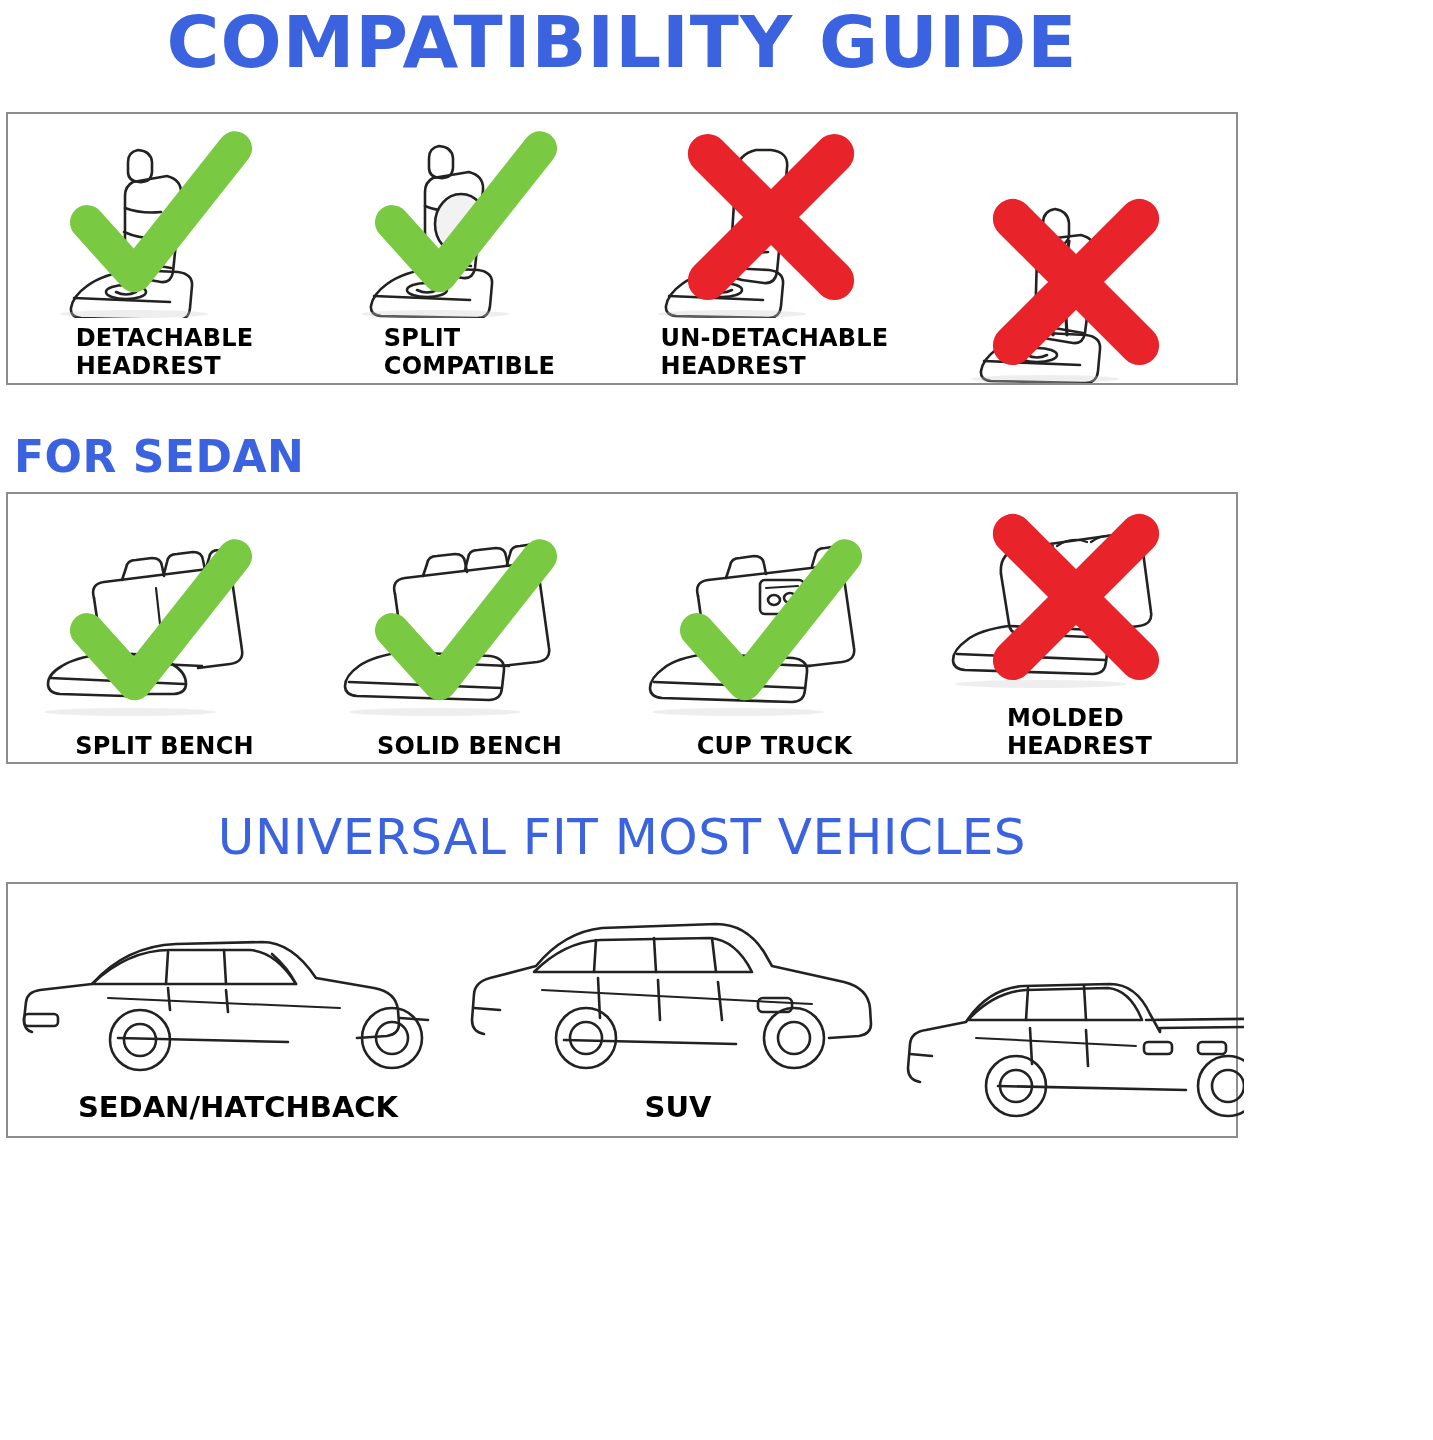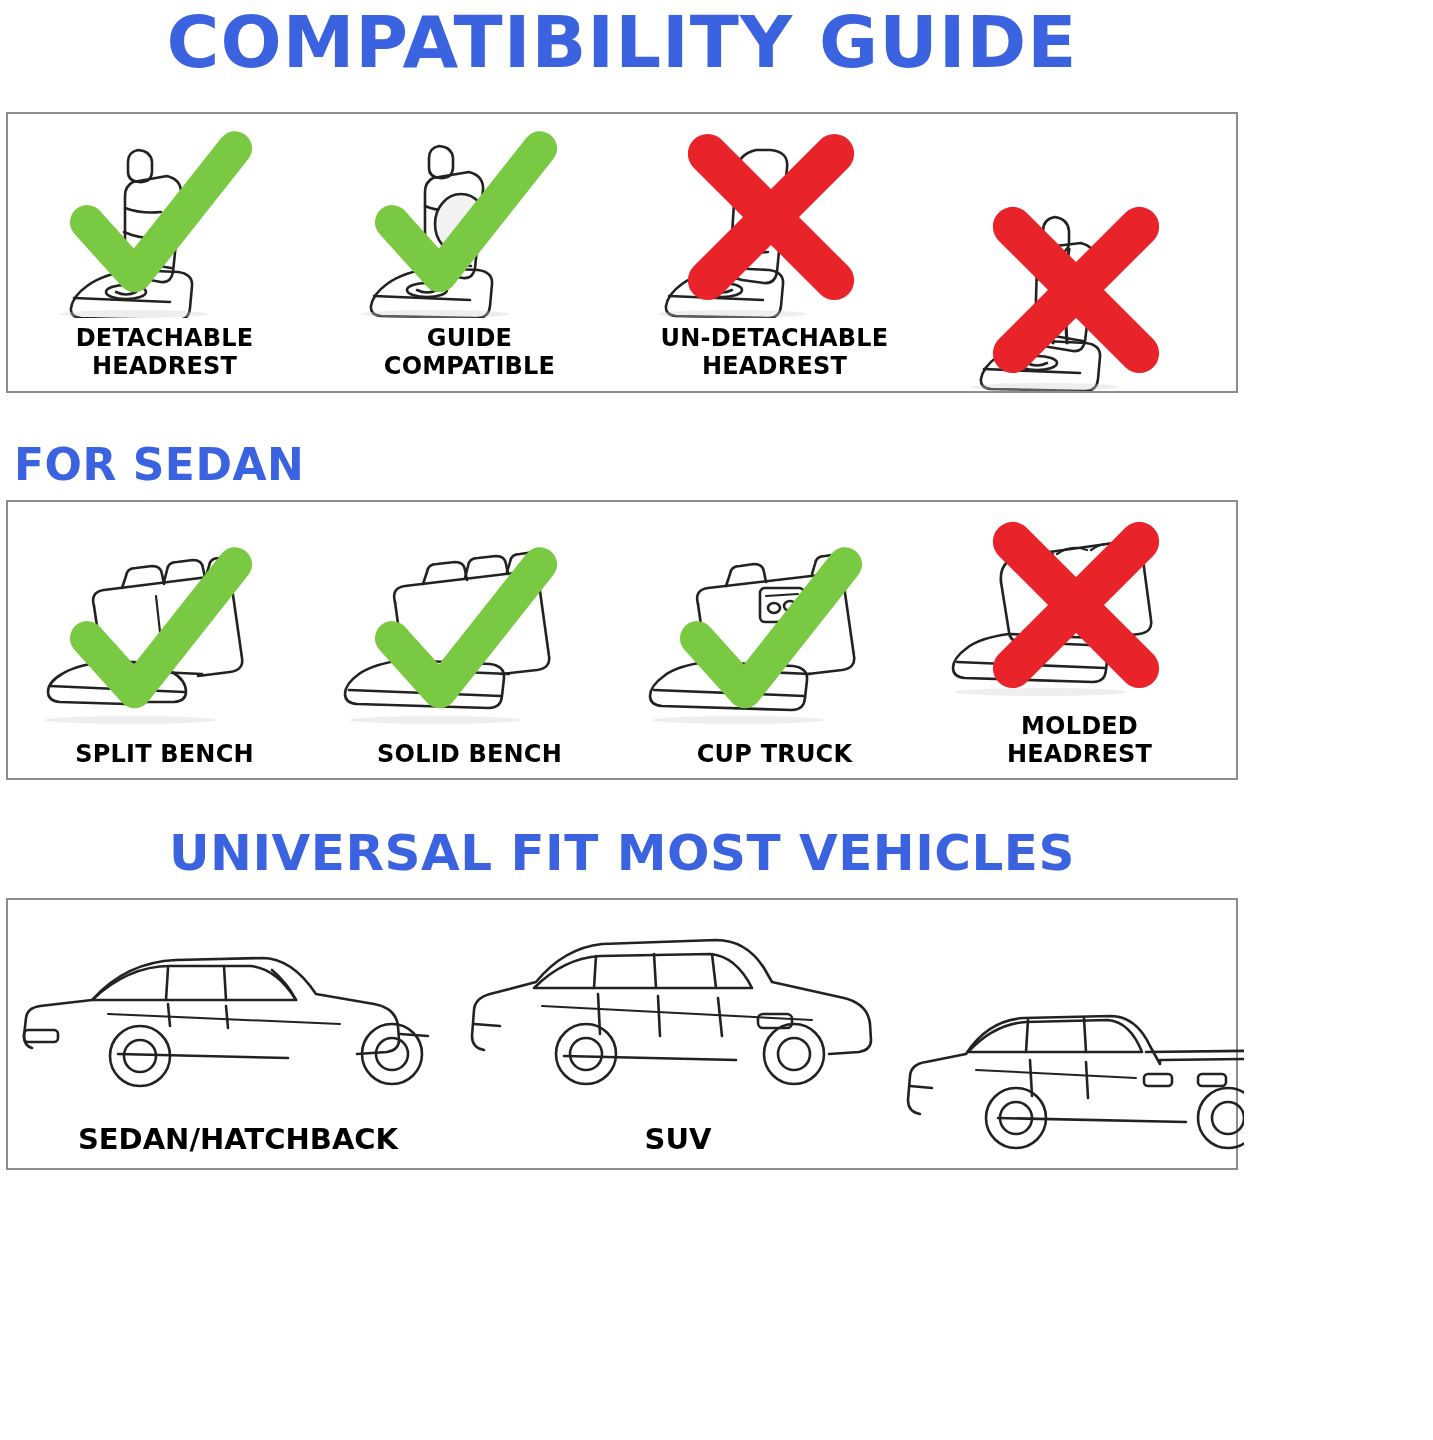--- a/index.html
+++ b/index.html
@@ -52,62 +52,62 @@
     justify-content: flex-end;
     position: relative;
   }
   .art {
     position: relative;
     width: 270px;
     height: 190px;
   }
   .art svg { display: block; width: 100%; height: 100%; }
   .cap {
-    text-align: center;
+    text-align: left;
     font-weight: bold;
     font-size: 24px;
     color: #000;
     line-height: 1.18;
     margin-top: 6px;
-    padding-bottom: 10px;
+    padding-bottom: 2px;
     letter-spacing: 0.2px;
     font-family: "DejaVu Sans", sans-serif;
   }
   .cap.reg { font-weight: bold; font-size: 24px; }
   .mark {
     position: absolute;
     right: 4px;
     bottom: 6px;
     width: 72px;
     height: 72px;
   }
   .spacer-sm { height: 34px; }
   .spacer-md { height: 46px; }
   .uni-title {
     text-align: center;
     color: #3b63e0;
-    font-weight: bold;
+    font-weight: normal;
     font-size: 50px;
     letter-spacing: 0.5px;
     margin: 44px 0 16px 0;
     font-family: "DejaVu Sans", sans-serif;
   }
   .row3 {
     display: flex;
     justify-content: space-around;
     align-items: flex-end;
     padding: 22px 10px 0 10px;
   }
   .vcell { flex: 1 1 0; display: flex; flex-direction: column; align-items: center; }
   .vart { width: 440px; height: 180px; }
   .vart svg { display:block; width: 100%; height: 100%; }
   .vcap {
     font-weight: bold;
     font-size: 29px;
-    margin-top: 20px;
+    margin-top: 4px;
     padding-bottom: 12px;
     color: #000;
     font-family: "DejaVu Sans", sans-serif;
   }
 </style>
 </head>
 <body>
 
 <div class="page">
 
@@ -160,21 +160,21 @@
               <ellipse cx="92" cy="162" rx="20" ry="7"></ellipse>
               <path d="M82 162 q10 5 20 0"></path>
             </g>
             <ellipse cx="100" cy="186" rx="74" ry="4" fill="#cfcfcf" opacity="0.35"></ellipse>
           </svg>
           <svg class="mark" viewBox="0 0 72 72">
             <path d="M8 38 L26 58 L64 10" fill="none" stroke="#7ac943" stroke-width="13" stroke-linecap="round" stroke-linejoin="round"></path>
           </svg>
         </div>
         <div class="cap">
-          <span>GUIDE</span><br>
+          <span>SPLIT</span><br>
           <span>COMPATIBLE</span>
         </div>
       </div>
 
       <div class="cell">
         <div class="art">
           <svg viewBox="0 0 270 190">
             <g fill="none" stroke="#222" stroke-width="2.6" stroke-linejoin="round" stroke-linecap="round">
               <path d="M116 22 q-18 4 -20 22 l-6 94 q-1 12 12 14 l22 3 q11 1 13 -11 l10 -104 q2 -16 -16 -18 z"></path>
               <path d="M92 74 q16 6 34 4"></path>

